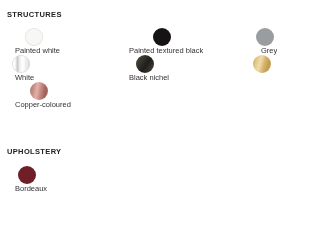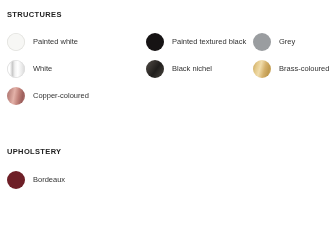--- a/index.html
+++ b/index.html
@@ -59,24 +59,25 @@
     height: 27px;
     width: 336px;
   }
 
   .swatch-item {
     position: absolute;
     top: 0;
     display: flex;
     align-items: center;
     height: 27px;
+    flex-direction: column;
   }
 
   .col-0 { left: 7px; }
-  .col-1 { left: 146px; }
+  .col-1 { left: 121px; }
   .col-2 { left: 253px; }
 
   .dot {
     width: 18px;
     height: 18px;
     border-radius: 50%;
     flex: 0 0 auto;
     display: block;
   }
 
@@ -121,21 +122,20 @@
           <div class="swatch-item col-0">
             <span class="dot" style="background: linear-gradient(90deg, rgb(253, 253, 253) 0%, rgb(255, 255, 255) 16%, rgb(201, 201, 201) 30%, rgb(242, 242, 242) 44%, rgb(255, 255, 255) 60%, rgb(237, 237, 237) 80%, rgb(216, 216, 216) 100%); box-shadow: rgb(222, 222, 222) 0px 0px 0px 0.8px inset;"></span>
             <span class="dot-label">White</span>
           </div>
           <div class="swatch-item col-1">
             <span class="dot" style="background: linear-gradient(125deg, rgb(78, 74, 69) 0%, rgb(58, 54, 50) 28%, rgb(32, 30, 28) 55%, rgb(53, 50, 46) 78%, rgb(74, 70, 65) 100%);"></span>
             <span class="dot-label">Black nichel</span>
           </div>
           <div class="swatch-item col-2">
             <span class="dot" style="background: linear-gradient(105deg, rgb(198, 161, 87) 0%, rgb(228, 201, 137) 22%, rgb(240, 220, 171) 40%, rgb(212, 176, 106) 62%, rgb(192, 154, 79) 82%, rgb(217, 188, 124) 100%);"></span>
-            <span class="dot-label">Brass-coloured</span>
           </div>
         </div>
         <div class="swatch-row">
           <div class="swatch-item col-0">
             <span class="dot" style="background: linear-gradient(100deg, rgb(169, 112, 108) 0%, rgb(196, 141, 134) 20%, rgb(227, 177, 168) 40%, rgb(192, 129, 121) 62%, rgb(156, 95, 92) 82%, rgb(184, 125, 119) 100%);"></span>
             <span class="dot-label">Copper-coloured</span>
           </div>
         </div>
       </div>
   </div>

